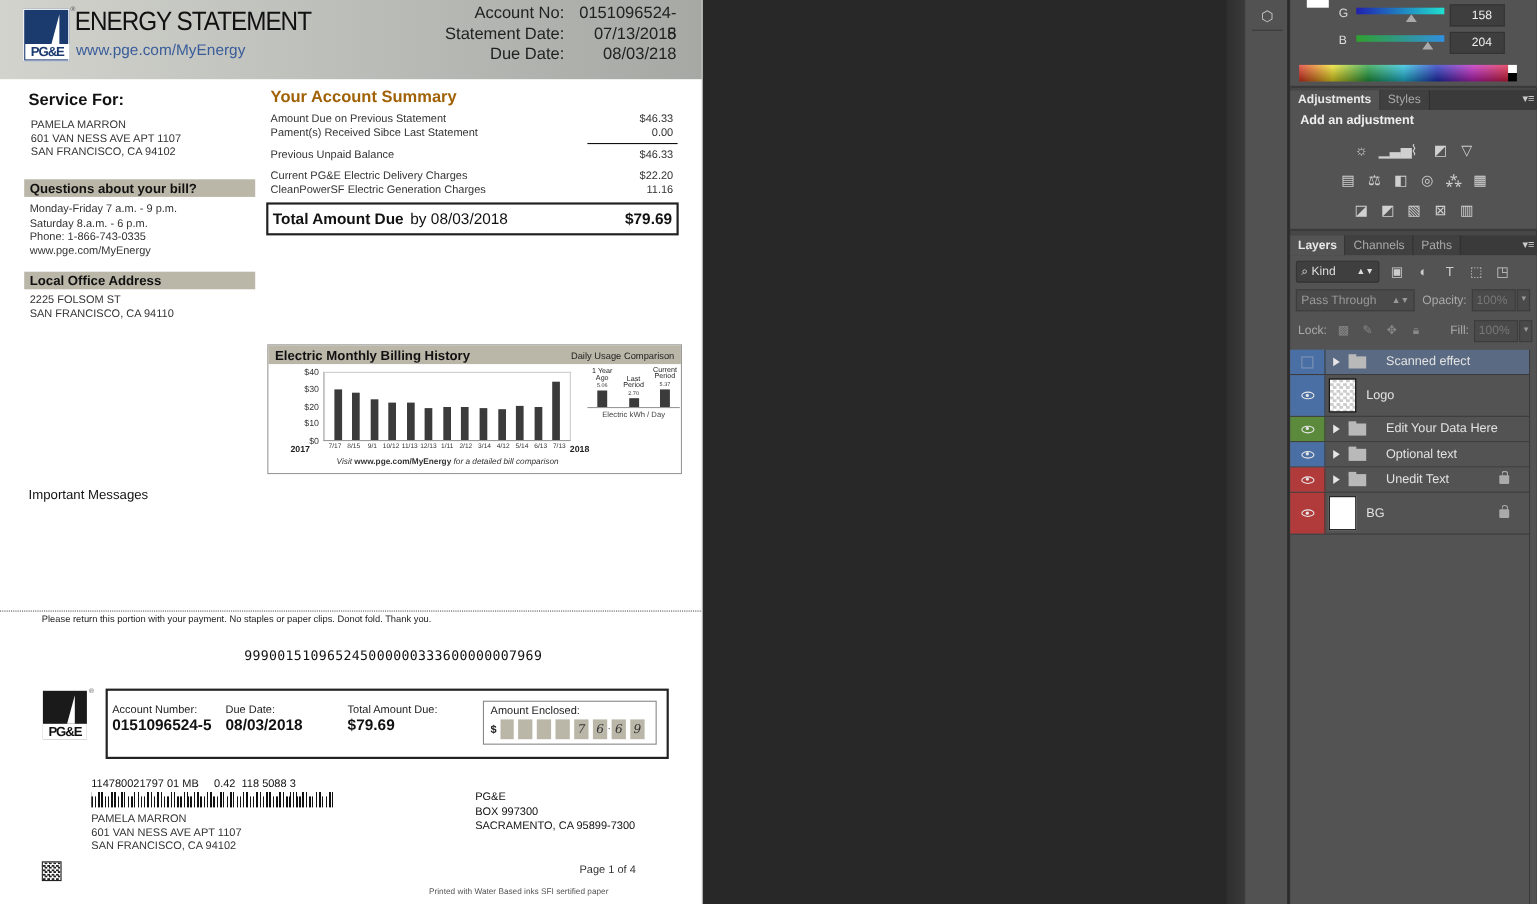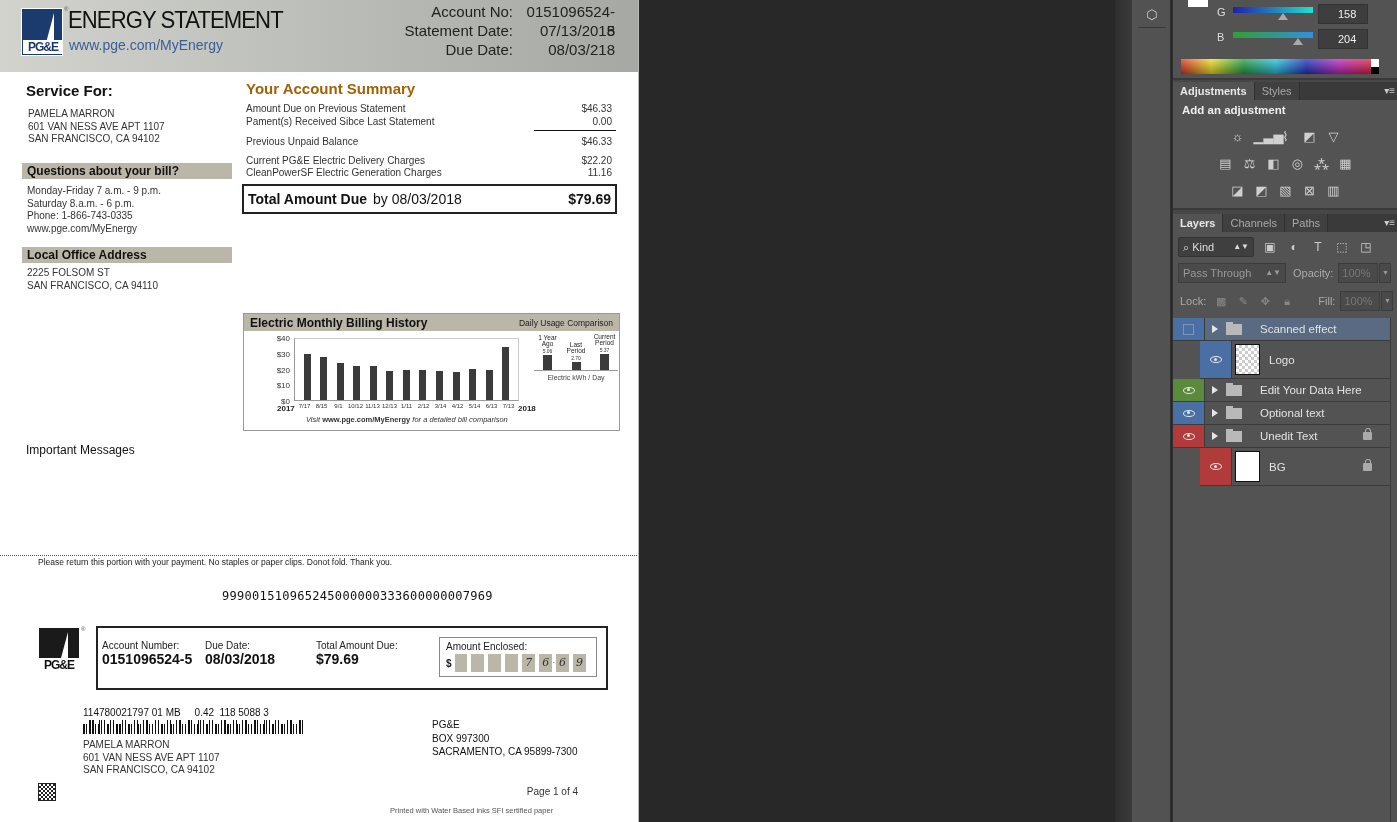--- a/index.html
+++ b/index.html
@@ -129,21 +129,21 @@
   .blend-sel { width: 108px; height: 20px; background: #4a4a4a; border: 1px solid #3c3c3c; color: #999; font-size: 11px; line-height: 18px; padding-left: 4px; position: relative; }
   .blend-sel .arr { position: absolute; right: 4px; top: 0; font-size: 8px; }
   .lbl-dim { font-size: 11px; color: #aaa; margin-left: 7px; }
   .num-field { width: 40px; height: 20px; background: #4a4a4a; border: 1px solid #3c3c3c; margin-left: 5px; color: #777; font-size: 11px; line-height: 18px; padding-left: 3px; }
   .num-arrow { width: 12px; height: 20px; background: #4a4a4a; border: 1px solid #3c3c3c; color: #999; font-size: 7px; line-height: 18px; text-align: center; margin-left: 1px; }
   .lrow3 { position: absolute; left: 5px; top: 58px; width: 220px; height: 22px; display: flex; align-items: center; }
   .lock-ic { width: 14px; height: 14px; margin-left: 8px; color: #888; font-size: 11px; line-height: 14px; text-align: center; }
 
   .layer-list { position: absolute; left: 0; top: 86px; width: 217px; }
   .layer { position: relative; height: 23px; border-bottom: 1px solid #3b3b3b; display: flex; align-items: center; background: #535353; }
-  .layer.tall { height: 38px; margin-left: 27px; }
+  .layer.tall { height: 38px; }
   .layer.selected { background: #596a82; }
   .vis { width: 32px; height: 100%; display: flex; align-items: center; justify-content: center; border-right: 1px solid #3b3b3b; }
   .vis.blue { background: #4a6fa5; }
   .vis.green { background: #5b8a3c; }
   .vis.red { background: #b13b3b; }
   .eye { width: 12px; height: 7px; border: 1.5px solid #e6e6e6; border-radius: 50%; position: relative; }
   .eye::after { content: ""; position: absolute; left: 3px; top: 0.5px; width: 3px; height: 3px; background: #e6e6e6; border-radius: 50%; }
   .empty-box { width: 11px; height: 11px; border: 1px solid #7f93b4; }
   .tri-exp { width: 0; height: 0; border-top: 4px solid transparent; border-bottom: 4px solid transparent; border-left: 6px solid #e6e6e6; margin-left: 7px; }
   .folder { width: 16px; height: 11px; background: #b9b9b9; margin-left: 8px; position: relative; }
@@ -276,21 +276,21 @@
             <span>11/13</span>
             <span>12/13</span>
             <span>1/11</span>
             <span>2/12</span>
             <span>3/14</span>
             <span>4/12</span>
             <span>5/14</span>
             <span>6/13</span>
             <span>7/13</span>
           </div>
-        <span class="yr" style="left:29px">2017</span>
+        <span class="yr" style="left:16px">2017</span>
         <span class="yr" style="left:270px">2018</span>
         <div class="chart-note">
           <span>Visit</span>
           <b>www.pge.com/MyEnergy</b>
           <span>for a detailed bill comparison</span>
         </div>
       </div>
       <div class="daily">
         <div class="daily-cols">
           <div class="dcol">

